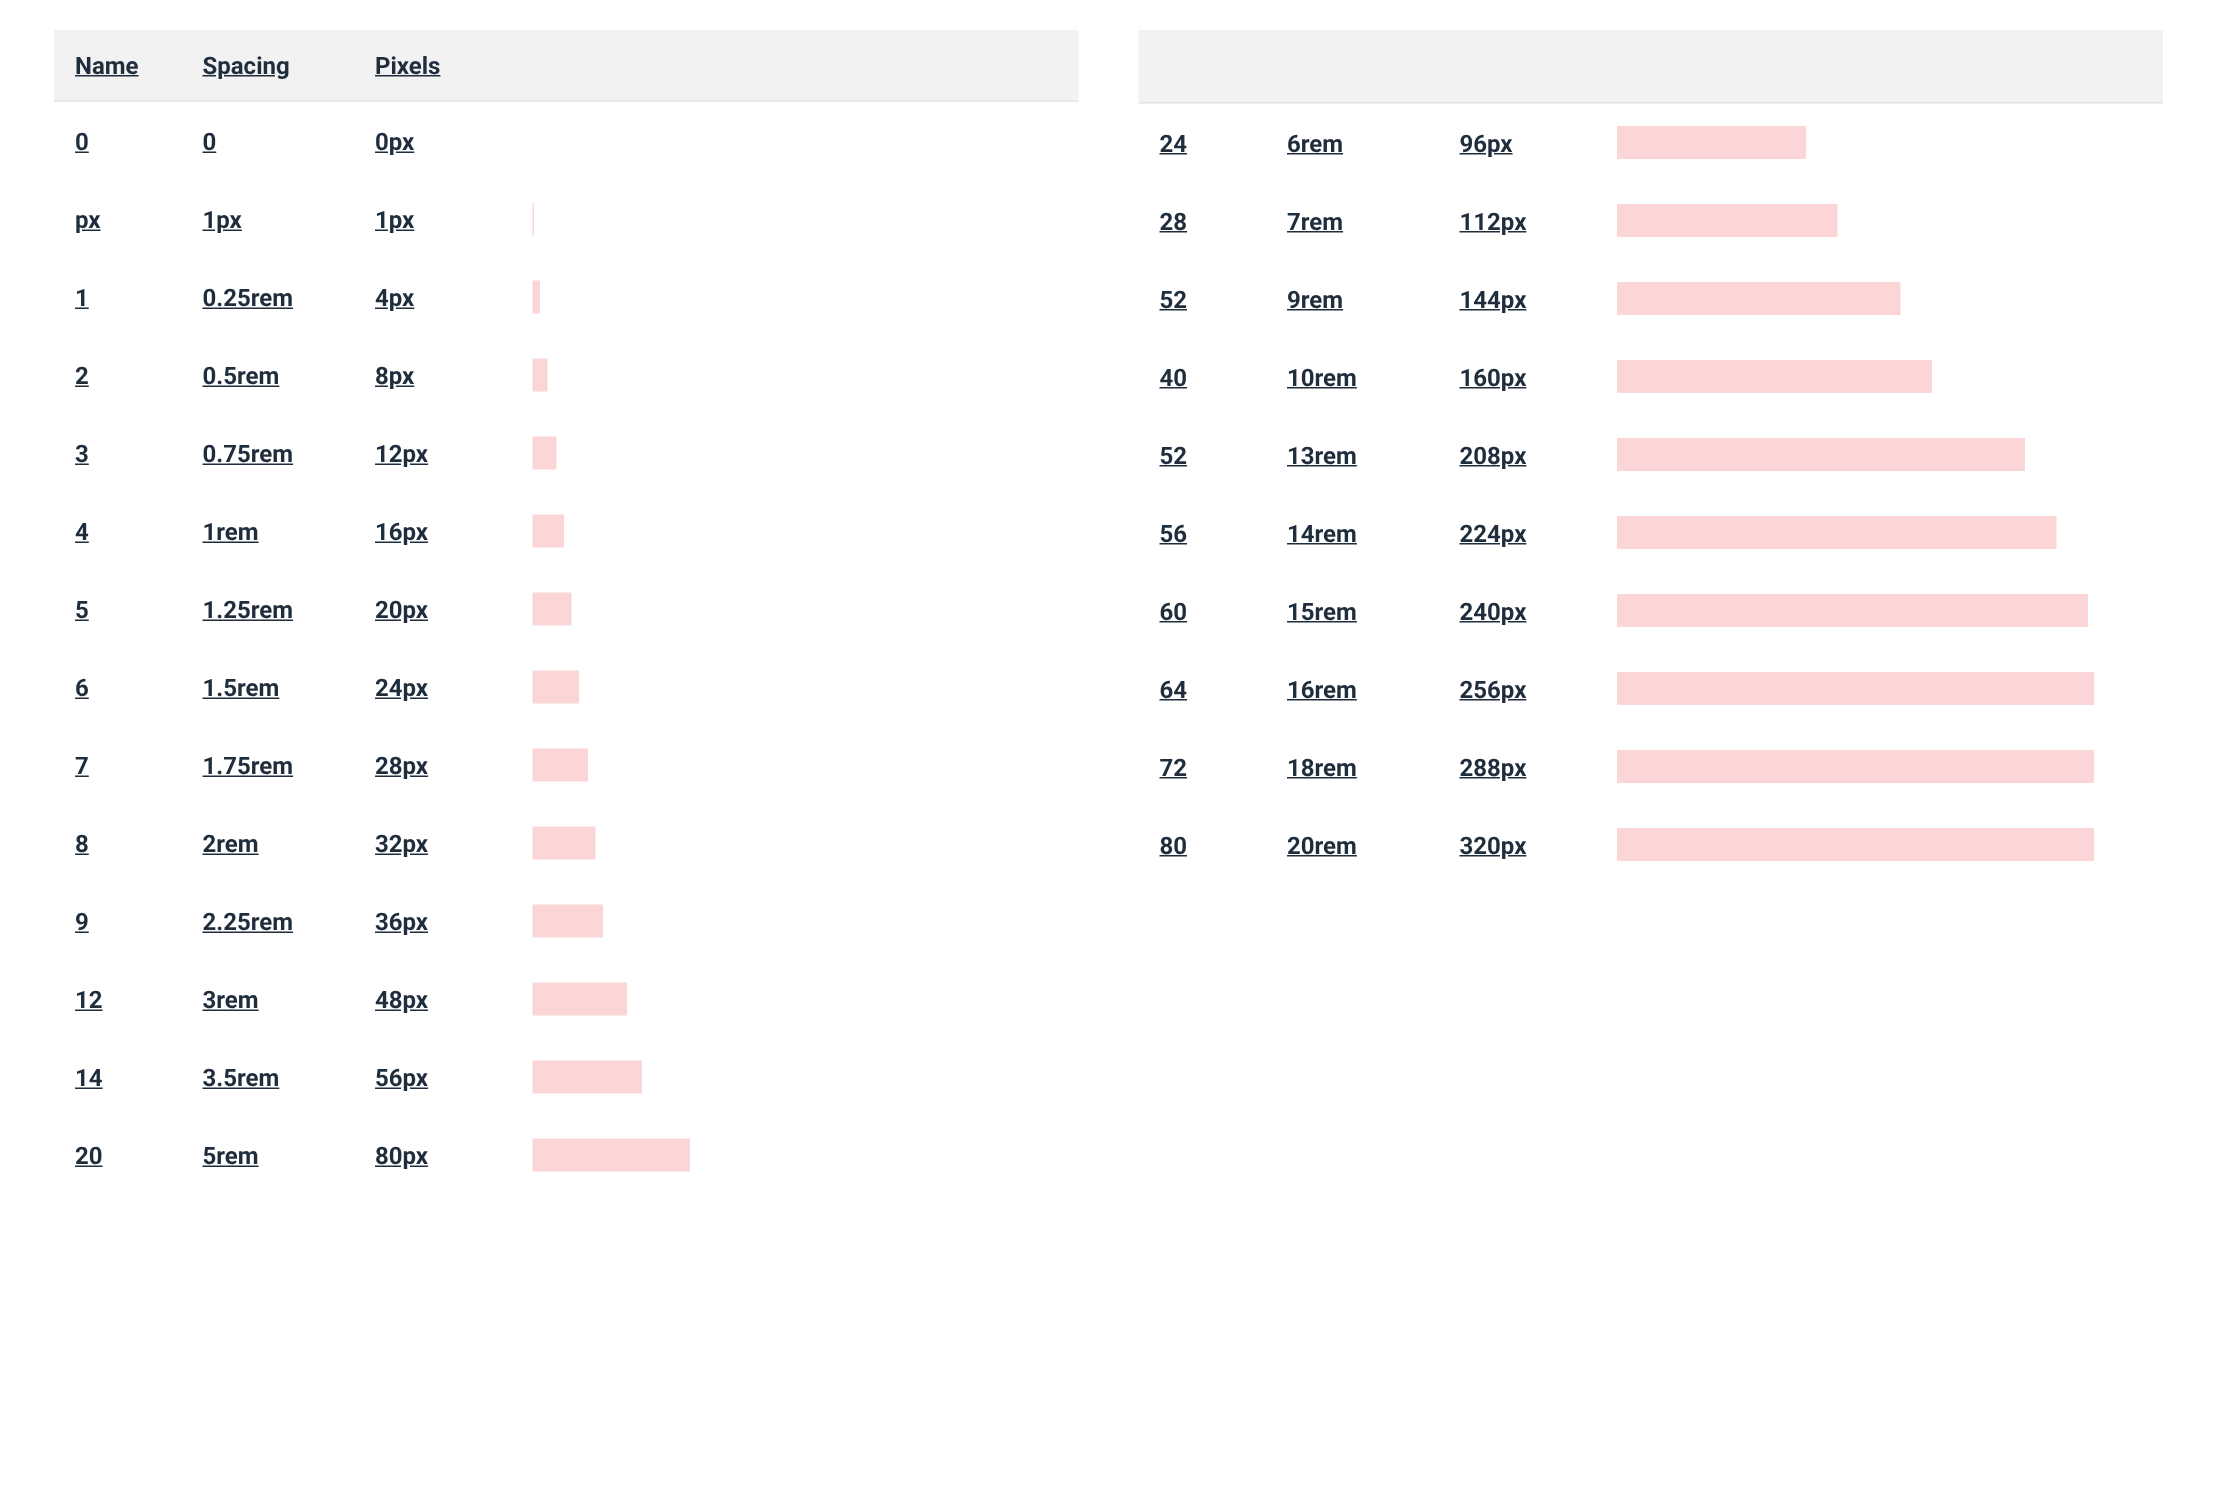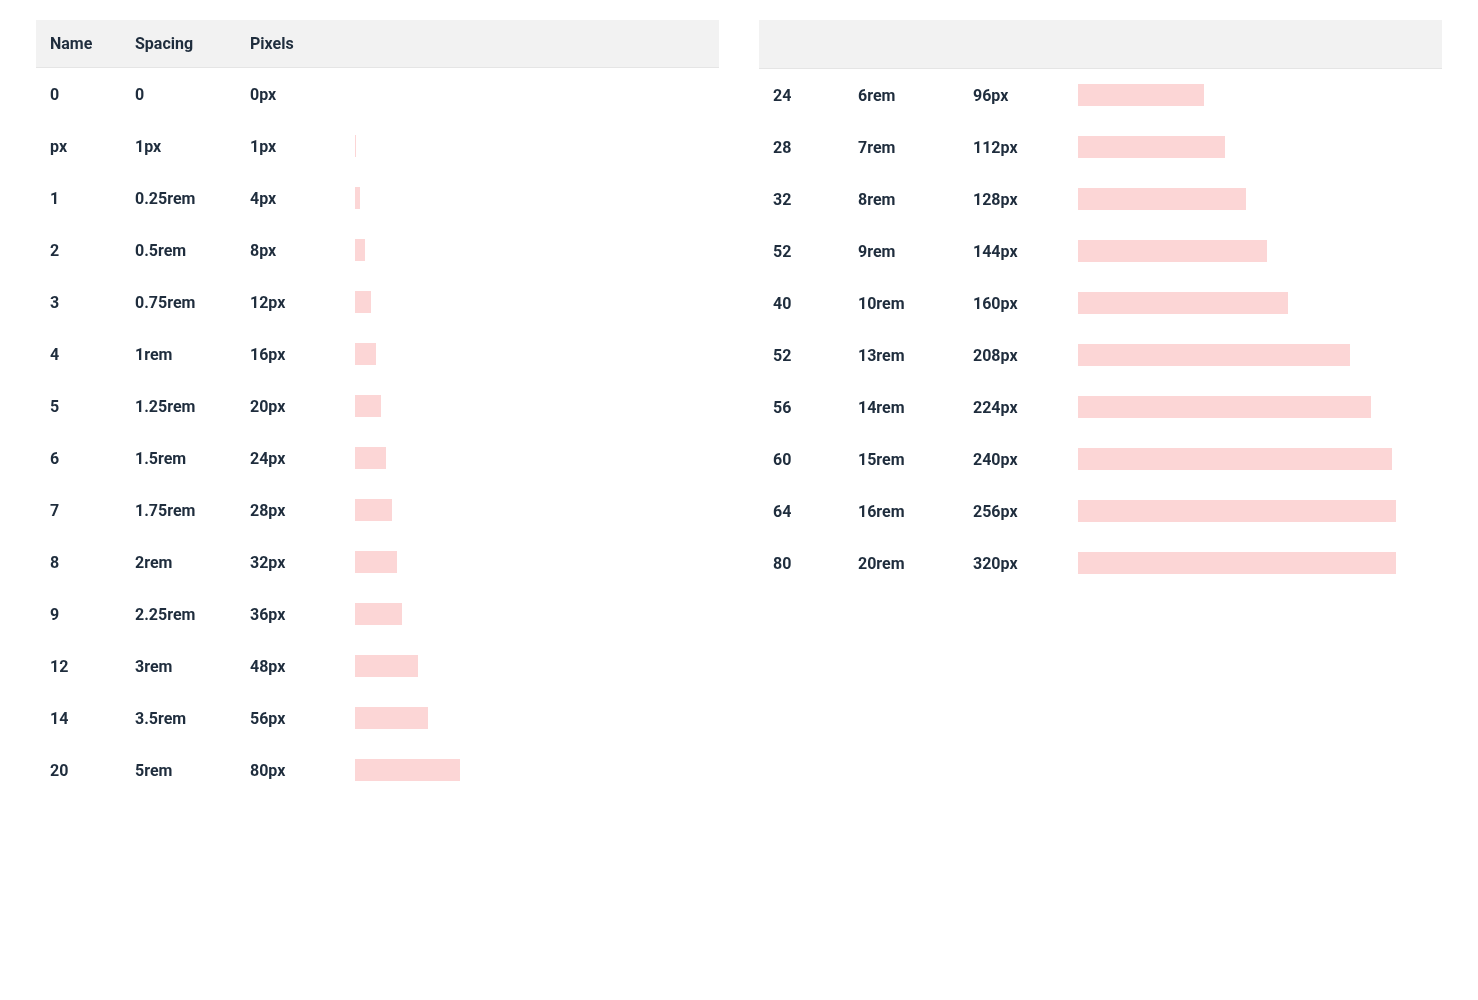--- a/index.html
+++ b/index.html
@@ -9,20 +9,21 @@
     color: #1f2d3d;
     width: 1478px;
     padding: 20px 36px 40px 36px;
   }
   .table-wrap {
     display: flex;
     gap: 40px;
   }
   .col {
     flex: 1;
+    text-decoration: underline;
   }
   .header-row {
     display: grid;
     grid-template-columns: 85px 115px 105px 1fr;
     align-items: center;
     background: #f2f2f2;
     padding: 14px 14px;
     font-weight: 700;
     font-size: 16px;
     color: #1f2d3d;
@@ -191,28 +192,20 @@
         </div>
         <div class="row">
           <div>28</div>
           <div>7rem</div>
           <div>112px</div>
           <div class="bar-cell">
             <div class="bar" style="width: 146.72px; background: rgb(252, 214, 214);"></div>
           </div>
         </div>
         <div class="row">
-          <div>32</div>
-          <div>8rem</div>
-          <div>128px</div>
-          <div class="bar-cell">
-            <div class="bar" style="width: 167.68px; background: rgb(252, 214, 214);"></div>
-          </div>
-        </div>
-        <div class="row">
           <div>52</div>
           <div>9rem</div>
           <div>144px</div>
           <div class="bar-cell">
             <div class="bar" style="width: 188.64px; background: rgb(252, 214, 214);"></div>
           </div>
         </div>
         <div class="row">
           <div>40</div>
           <div>10rem</div>
@@ -247,20 +240,28 @@
         </div>
         <div class="row">
           <div>64</div>
           <div>16rem</div>
           <div>256px</div>
           <div class="bar-cell">
             <div class="bar" style="width: 318px; background: rgb(252, 214, 214);"></div>
           </div>
         </div>
         <div class="row">
+          <div>72</div>
+          <div>18rem</div>
+          <div>288px</div>
+          <div class="bar-cell">
+            <div class="bar" style="width: 318px; background: rgb(252, 214, 214);"></div>
+          </div>
+        </div>
+        <div class="row">
           <div>80</div>
           <div>20rem</div>
           <div>320px</div>
           <div class="bar-cell">
             <div class="bar" style="width: 318px; background: rgb(252, 214, 214);"></div>
           </div>
         </div>
       </div>
   </div>
 

